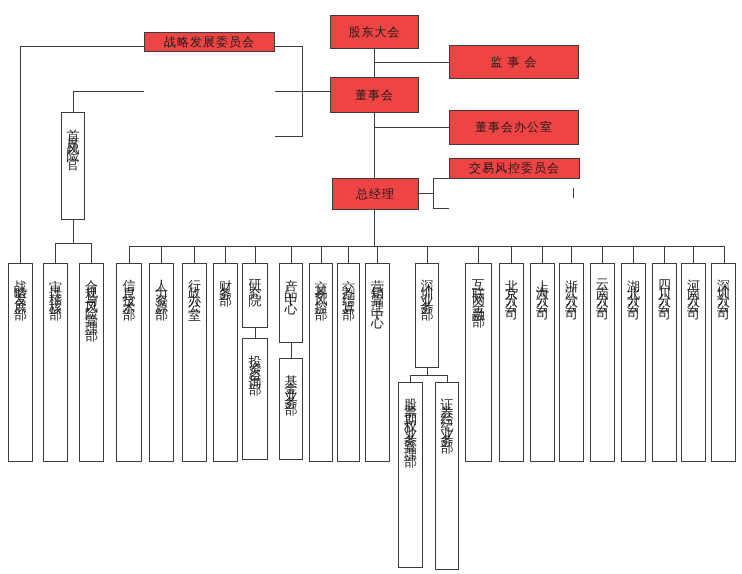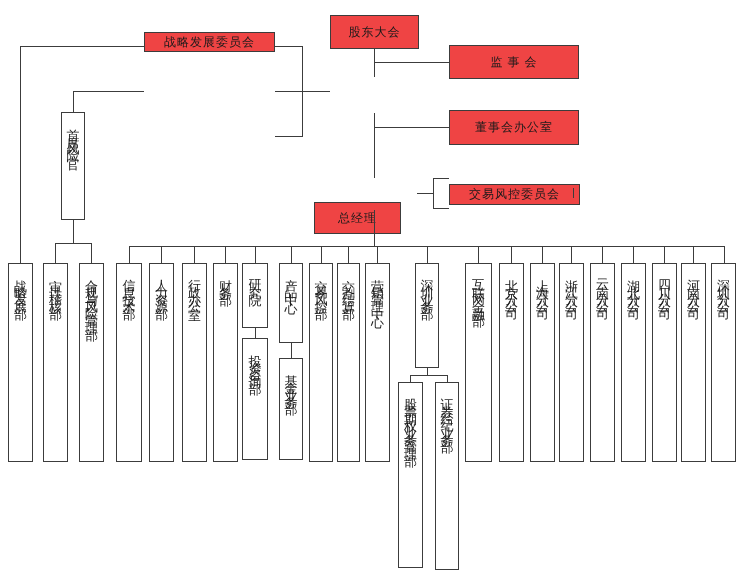--- a/index.html
+++ b/index.html
@@ -30,23 +30,24 @@
   .hl{position:absolute;height:1px;background:var(--line-color,#3c3c3c);}
   .vl{position:absolute;width:1px;background:var(--line-color,#3c3c3c);}
 </style>
 </head>
 <body>
 
 <div id="stage" style="--line-color: #3c3c3c; --border-color: #3c3c3c; --text-color: #1a1a1a; --bg: #ffffff;">
 
   <div class="hbox" style="left:330px;top:15px;width:89px;height:34px;">股东大会</div>
   <div class="hbox" style="left:449px;top:45px;width:130px;height:34px;">监 事 会</div>
+  <div class="hbox" style="left:330px;top:77px;width:89px;height:36px;">董事会</div>
   <div class="hbox" style="left:449px;top:110px;width:130px;height:35px;">董事会办公室</div>
-  <div class="hbox" style="left:314px;top:178px;width:87px;height:32px;margin-top:24px;">总经理</div>
-  <div class="hbox" style="left:449px;top:184px;width:131px;height:21px;">交易风控委员会</div>
+  <div class="hbox" style="left:332px;top:178px;width:87px;height:32px;">总经理</div>
+  <div class="hbox" style="left:449px;top:158px;width:131px;height:21px;">交易风控委员会</div>
   <div class="hbox" style="left:144px;top:32px;width:131px;height:20px;">战略发展委员会</div>
 
   <div class="vbox" style="left:61px;top:112px;width:24px;height:108px;">首席风险官</div>
   <div class="vbox" style="left:8px;top:263px;width:25px;height:199px;">战略发展部</div>
   <div class="vbox" style="left:43px;top:263px;width:25px;height:199px;">审计稽核部</div>
   <div class="vbox" style="left:79px;top:263px;width:25px;height:199px;">合规与风险管理部</div>
   <div class="vbox" style="left:116px;top:263px;width:26px;height:199px;">信息技术部</div>
   <div class="vbox" style="left:149px;top:263px;width:25px;height:199px;">人力资源部</div>
   <div class="vbox" style="left:182px;top:263px;width:25px;height:199px;">行政办公室</div>
   <div class="vbox" style="left:213px;top:263px;width:25px;height:199px;">财务部</div>

